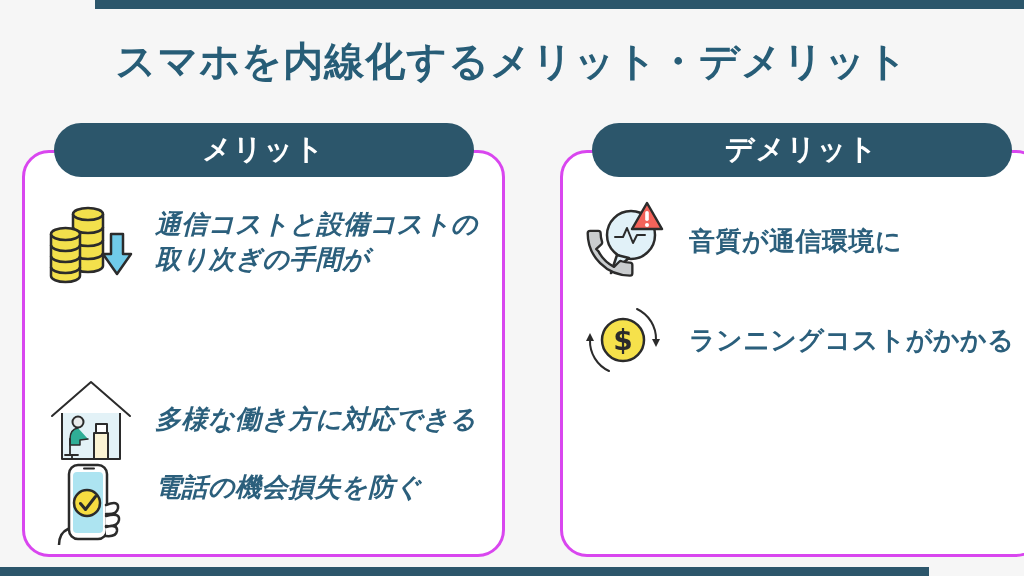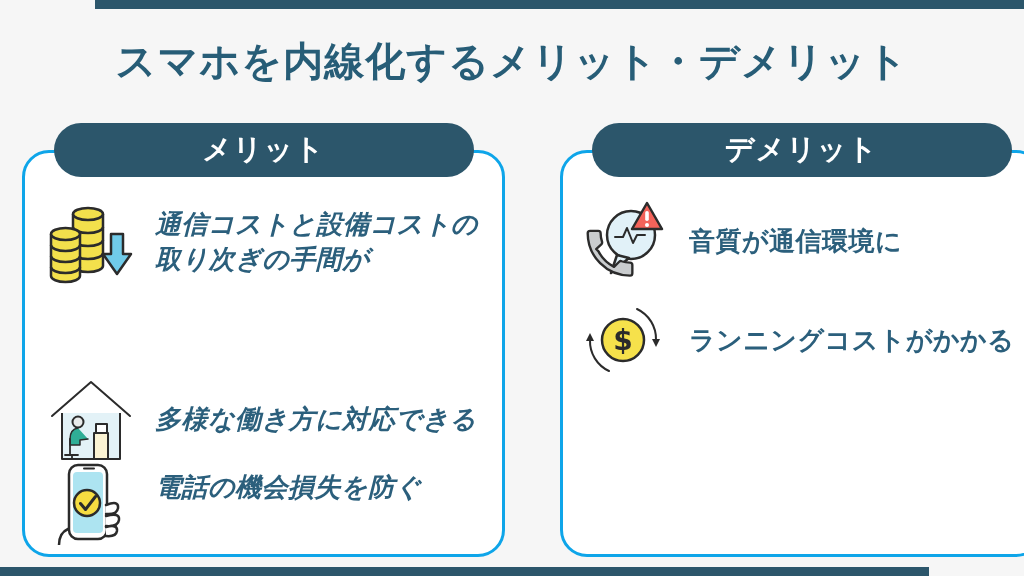--- a/index.html
+++ b/index.html
@@ -16,21 +16,21 @@
   .bar-bottom{bottom:0;left:0;width:929px;}
   .title{
     position:absolute;top:34px;left:0;width:100%;
     margin:0;text-align:center;
     font-size:40px;letter-spacing:1px;color:#275d77;
   }
   .panel{
     position:absolute;top:150px;height:407px;width:483px;
     box-sizing:border-box;
     background:#ffffff;
-    border:3px solid #0ea5e9;
+    border:3px solid #d946ef;
     border-radius:27px;
   }
   .panel-left{left:22px;}
   .panel-right{left:560px;}
   .pill{
     position:absolute;top:-30px;left:50%;transform:translateX(-50%);
     width:420px;height:54px;
     background:#2c566b;border-radius:27px;
     display:flex;align-items:center;justify-content:center;
     color:#ffffff;font-size:29px;letter-spacing:1px;

